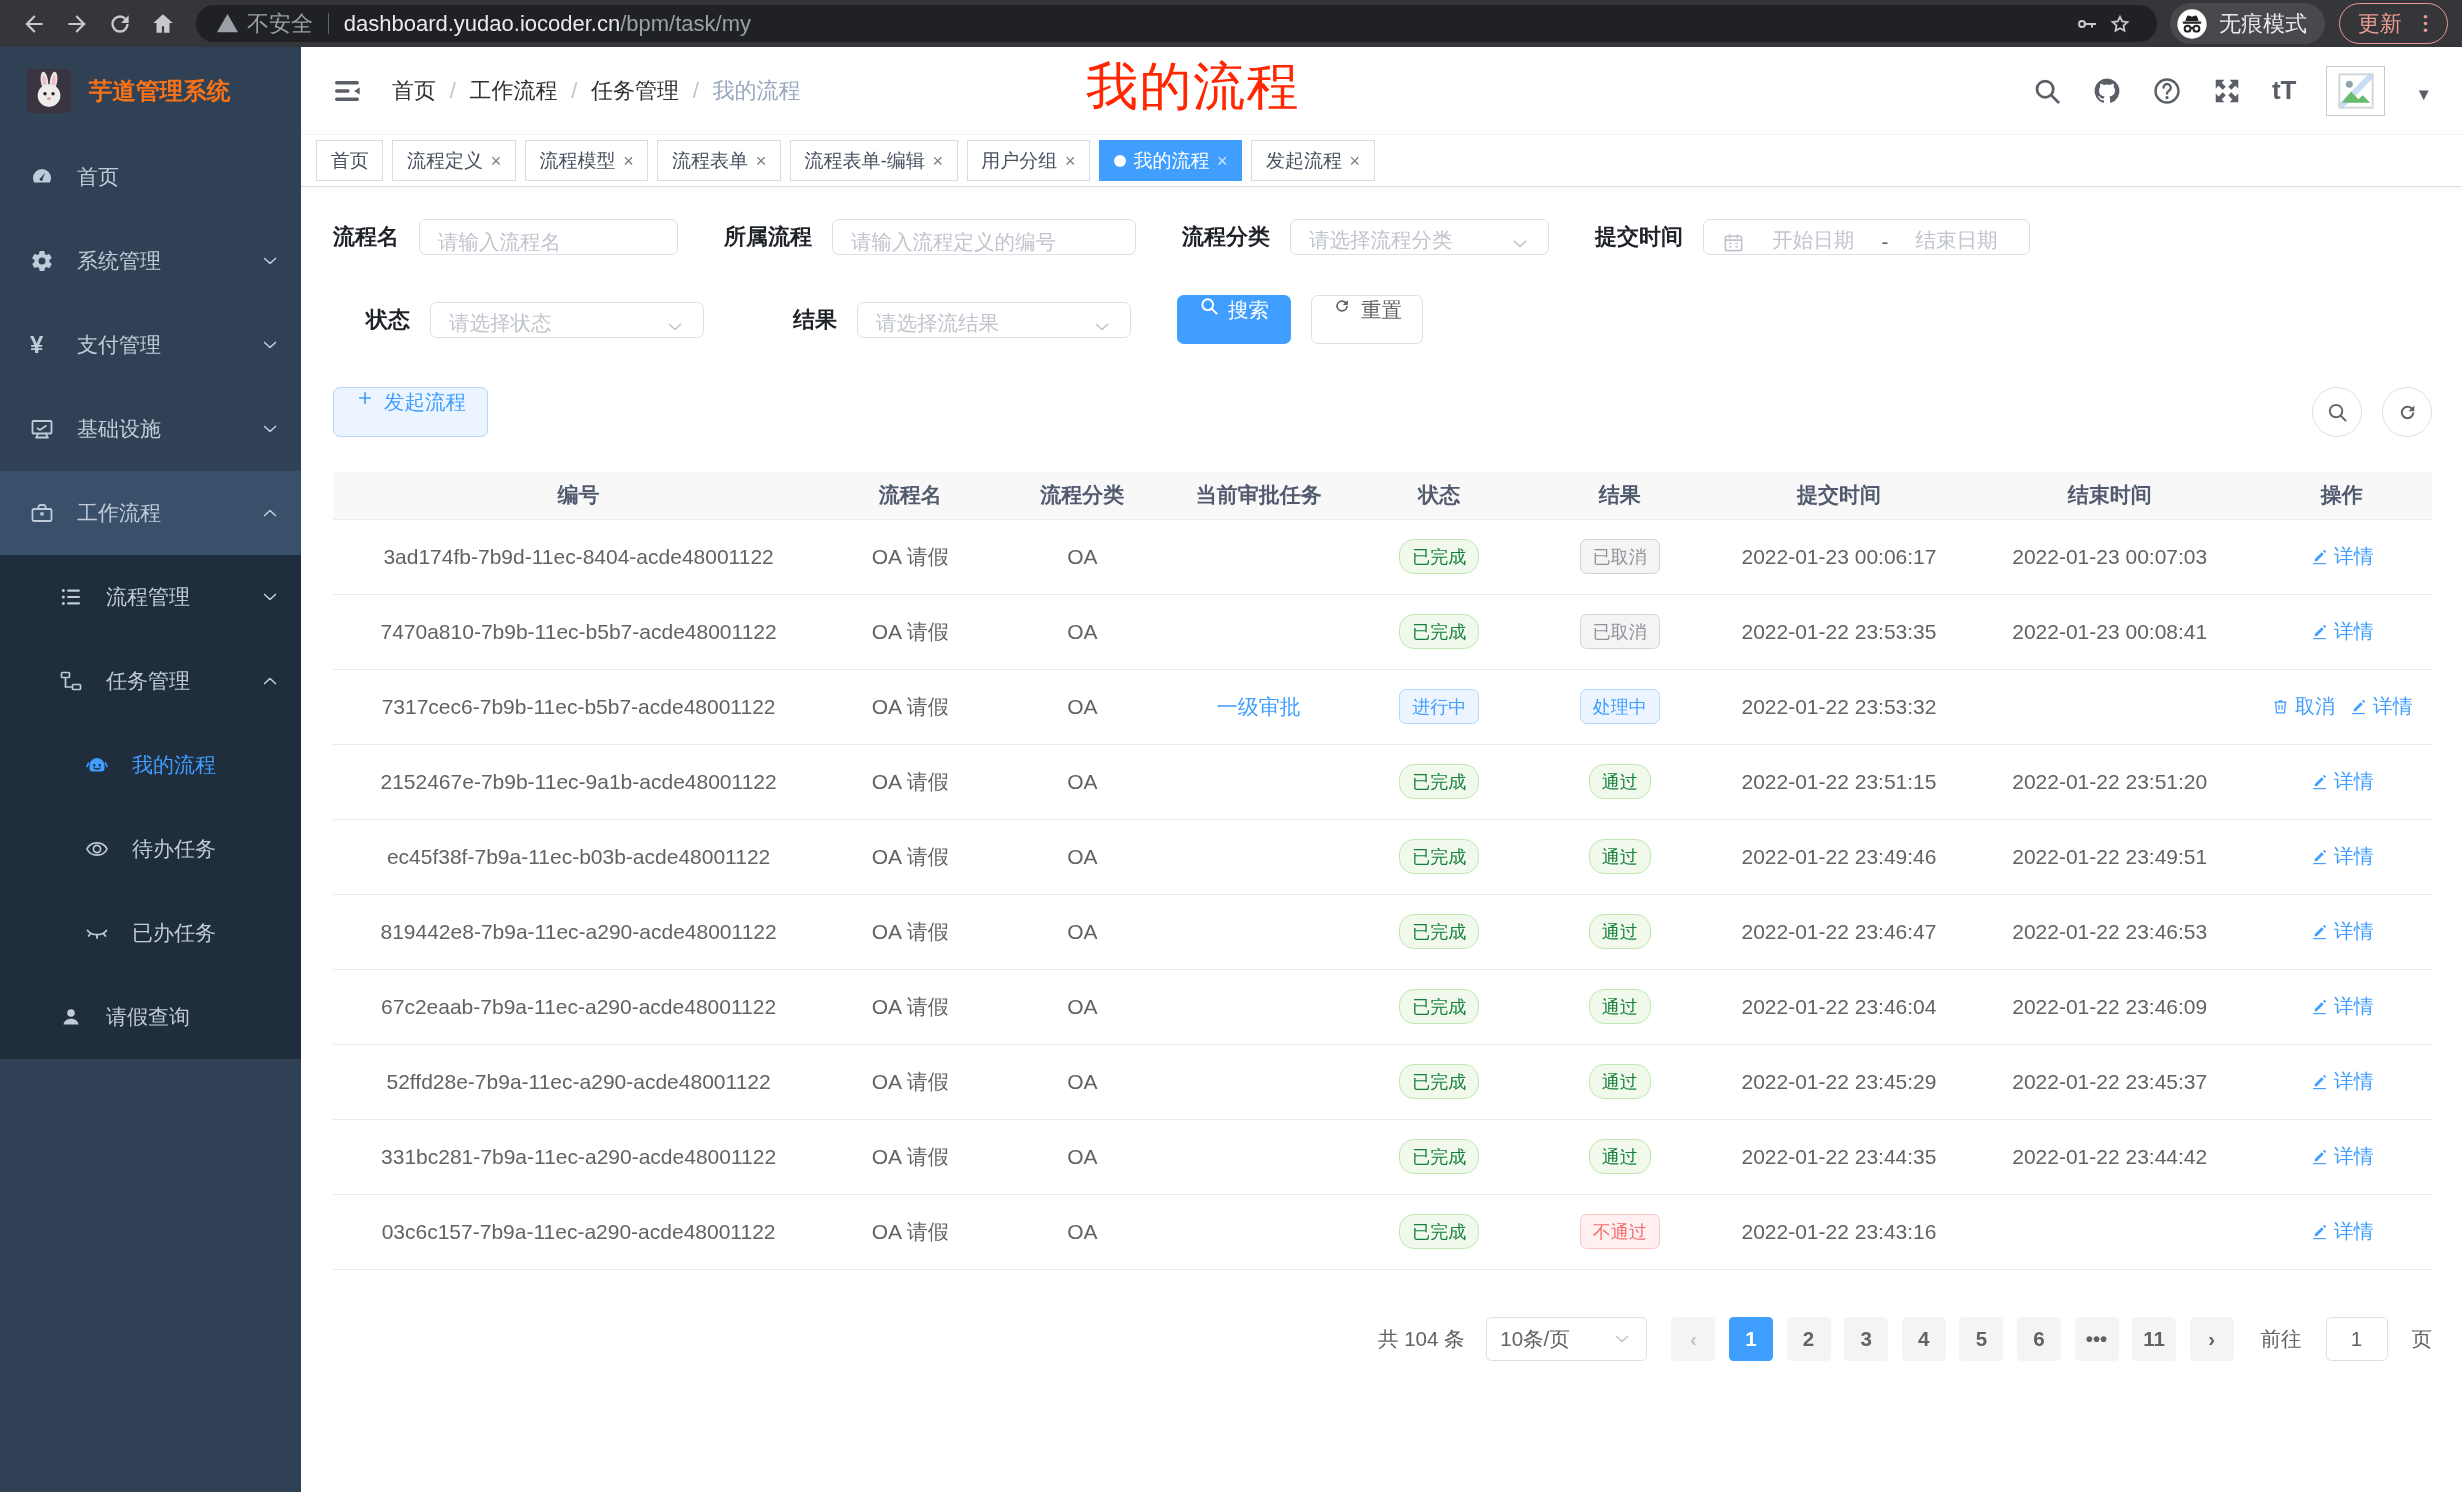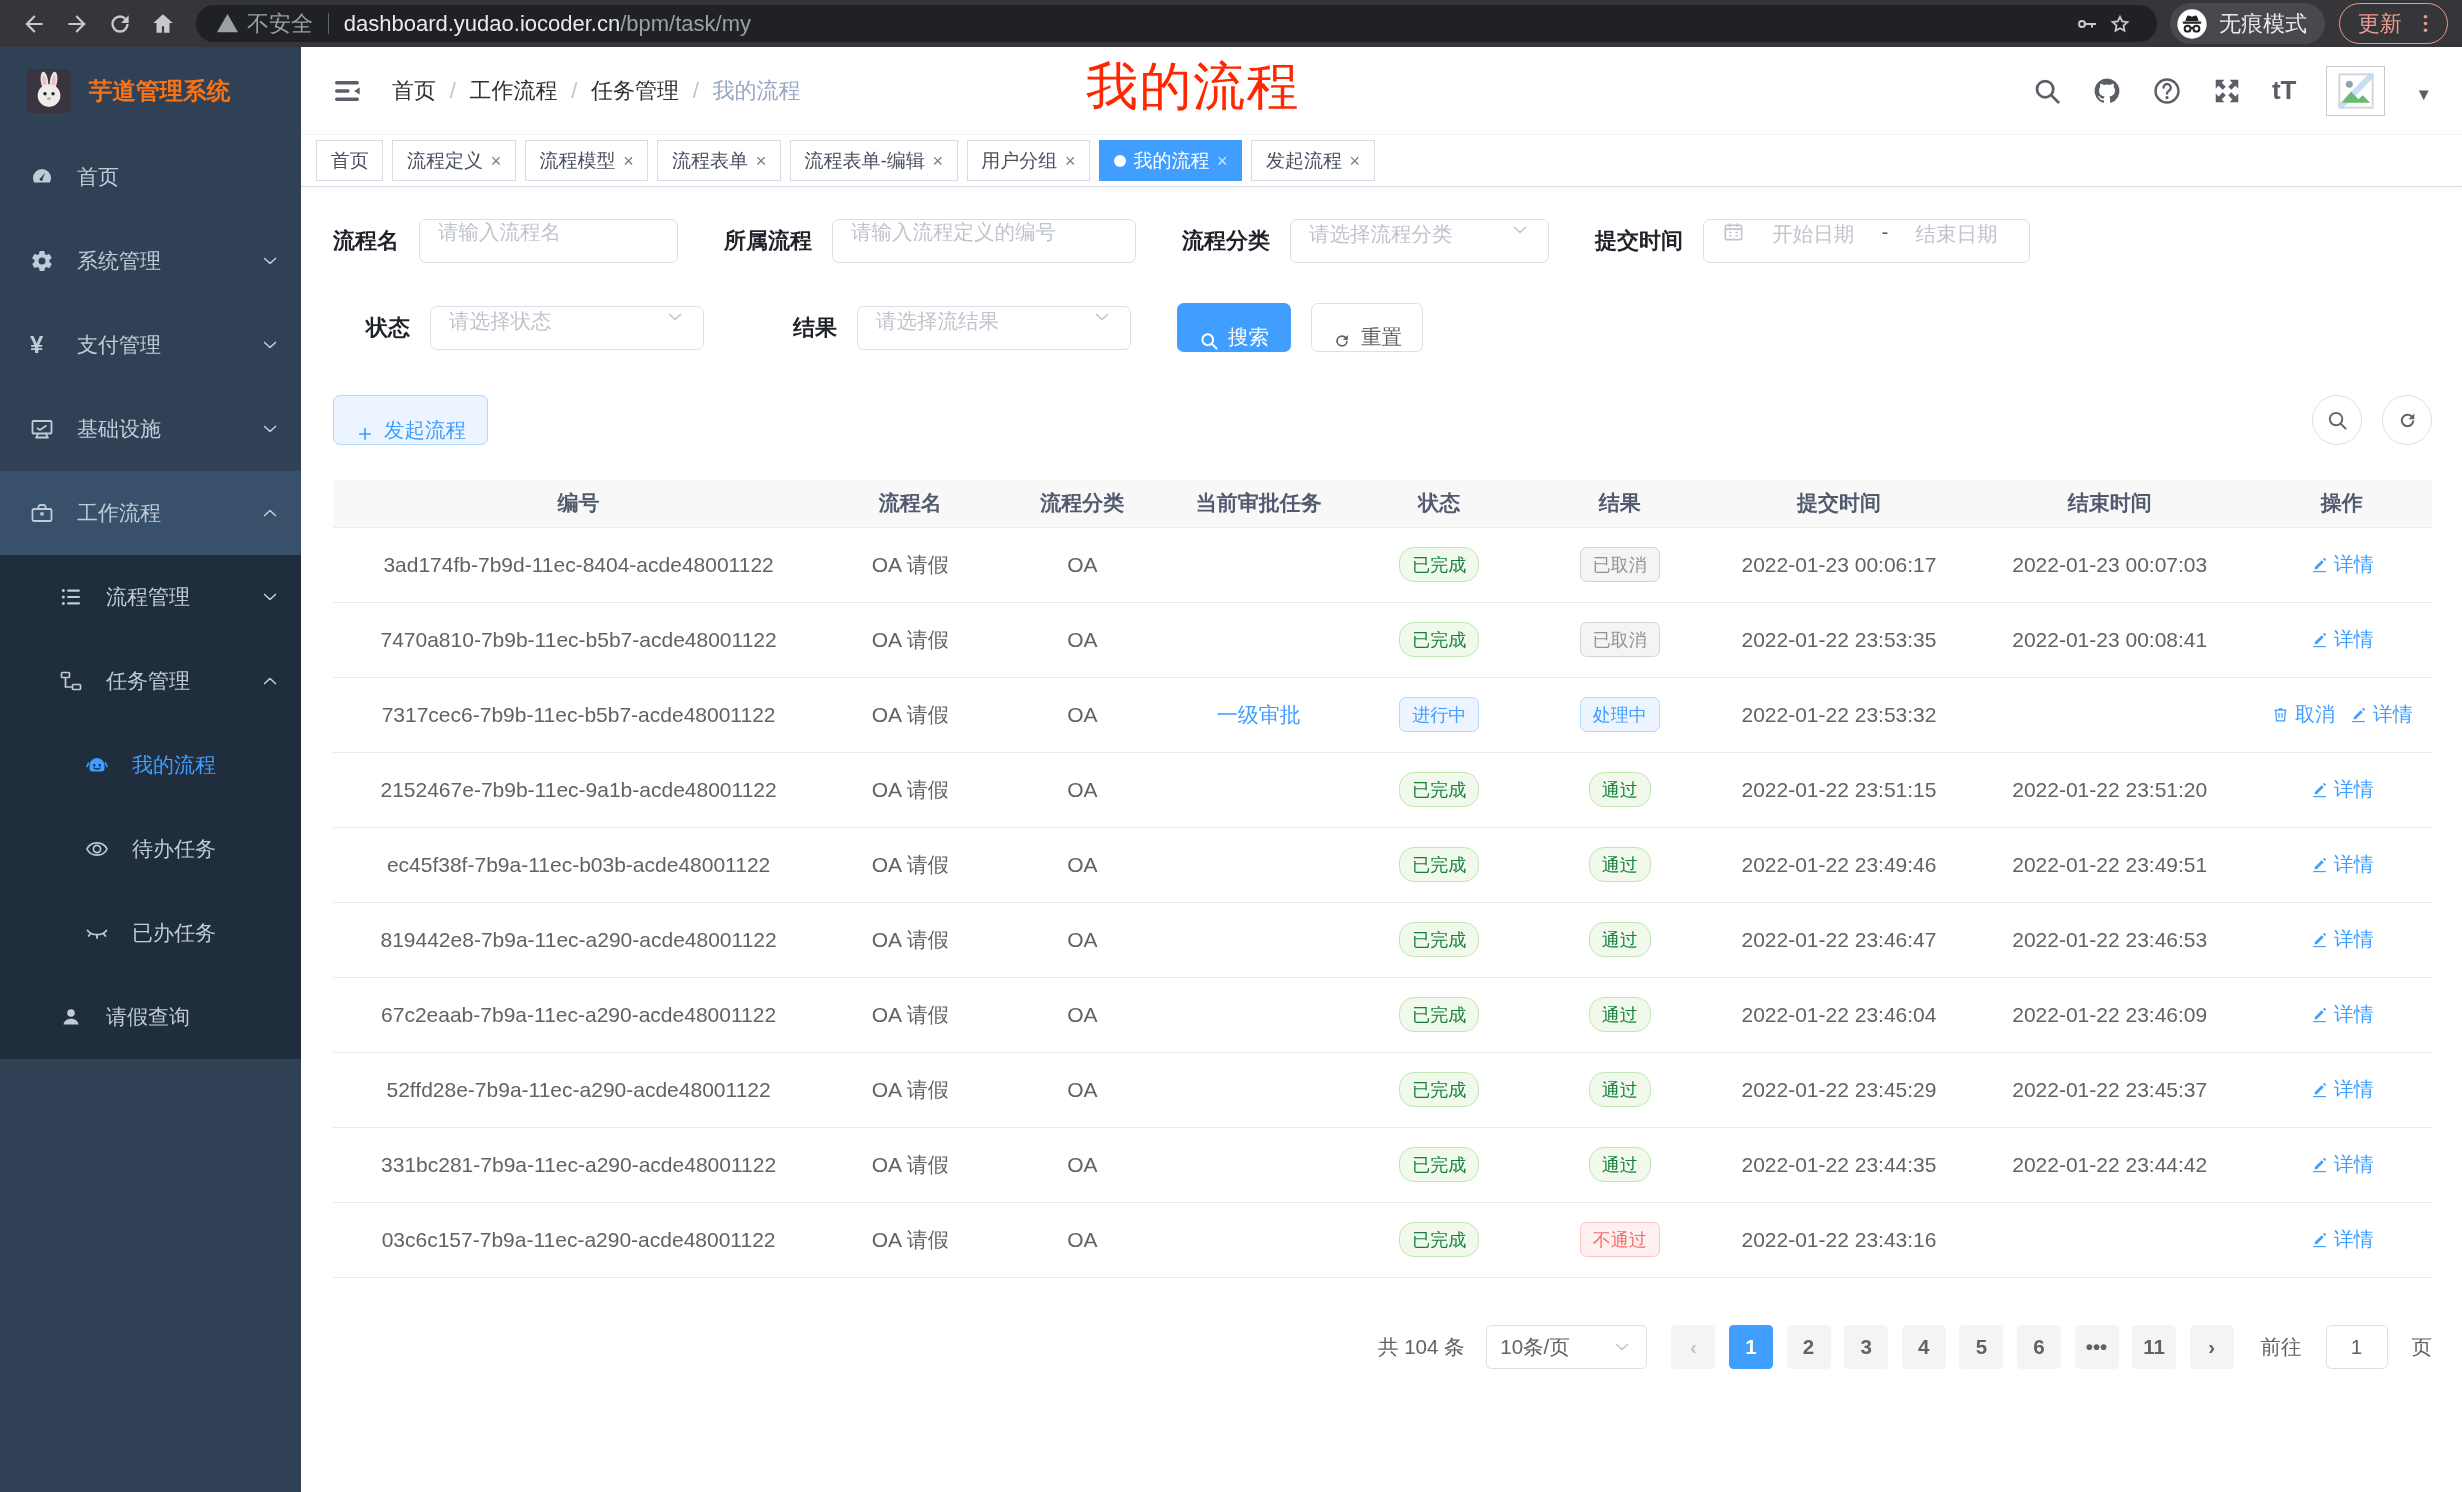--- a/index.html
+++ b/index.html
@@ -79,36 +79,36 @@
   .tag .dot { display:none; }
   .tag.active { background:#409eff; border-color:#409eff; color:#fff; }
   .tag.active .dot { display:inline-block; width:12px; height:12px; border-radius:50%; background:#fff; }
   .tag .close { font-size:18px; line-height:1; opacity:.75; }
 
   
   .content { padding:0 30px 0 32px; flex:1; }
   .filter-row { display:flex; align-items:center; margin-top:32px; }
   .f-group { display:flex; align-items:center; margin-right:46px; }
   .f-label { font-weight:700; font-size:22px; color:#1f2329; margin-right:20px; white-space:nowrap; }
-  .f-box { height:44px; border:1.5px solid #dcdfe6; border-radius:6.8px; background:#fff;
-    display:flex; align-items:flex-start; padding:0 18px; font-size:20.5px; color:#c0c4cc; }
+  .f-box { height:36px; border:1.5px solid #dcdfe6; border-radius:6.8px; background:#fff;
+    display:flex; align-items:flex-end; padding:0 18px; font-size:20.5px; color:#c0c4cc; }
   .f-box input { border:none; outline:none; width:100%; font-size:20.5px; color:#606266;
     font-family:inherit; background:transparent; }
   .f-box input::placeholder { color:#c0c4cc; }
   .w-name { width:259px; } .w-belong { width:304px; } .w-cat { width:259px; }
   .w-status { width:274px; } .w-result { width:274px; }
   .select-box { justify-content:space-between; }
   .sel-chev { width:20px; height:20px; color:#c0c4cc; flex:none; }
   .sel-chev svg { width:20px; height:20px; }
   .date-box { width:327px; gap:13.7px; justify-content:flex-start; }
   .cal-icon { width:23px; height:23px; color:#c0c4cc; flex:none; }
   .cal-icon svg { width:23px; height:23px; }
   .date-part { flex:1; text-align:center; }
   .date-sep { color:#606266; }
-  .btn { height:49px; border-radius:6.8px; font-size:20.5px; display:inline-flex; align-items:flex-end;
+  .btn { height:49px; border-radius:6.8px; font-size:20.5px; display:inline-flex; align-items:flex-start;
     justify-content:center; gap:9px; cursor:pointer; border:1.5px solid transparent; white-space:nowrap; }
   .btn svg { width:20px; height:20px; }
   .btn-primary { background:#409eff; color:#fff; padding:0 21px; }
   .btn-plain { background:#fff; color:#606266; border-color:#dcdfe6; padding:0 20px; }
   .btn-soft { background:#ecf5ff; color:#409eff; border-color:#b3d8ff; padding:0 21px; height:50px; }
   .toolbar-row { display:flex; align-items:center; margin-top:43px; }
   .circle-btns { margin-left:auto; display:flex; gap:20px; }
   .circle-btn { width:50px; height:50px; border:1.5px solid #dcdfe6; border-radius:50%; color:#606266;
     display:flex; align-items:center; justify-content:center; cursor:pointer; background:#fff; }
   .circle-btn svg { width:23px; height:23px; }

